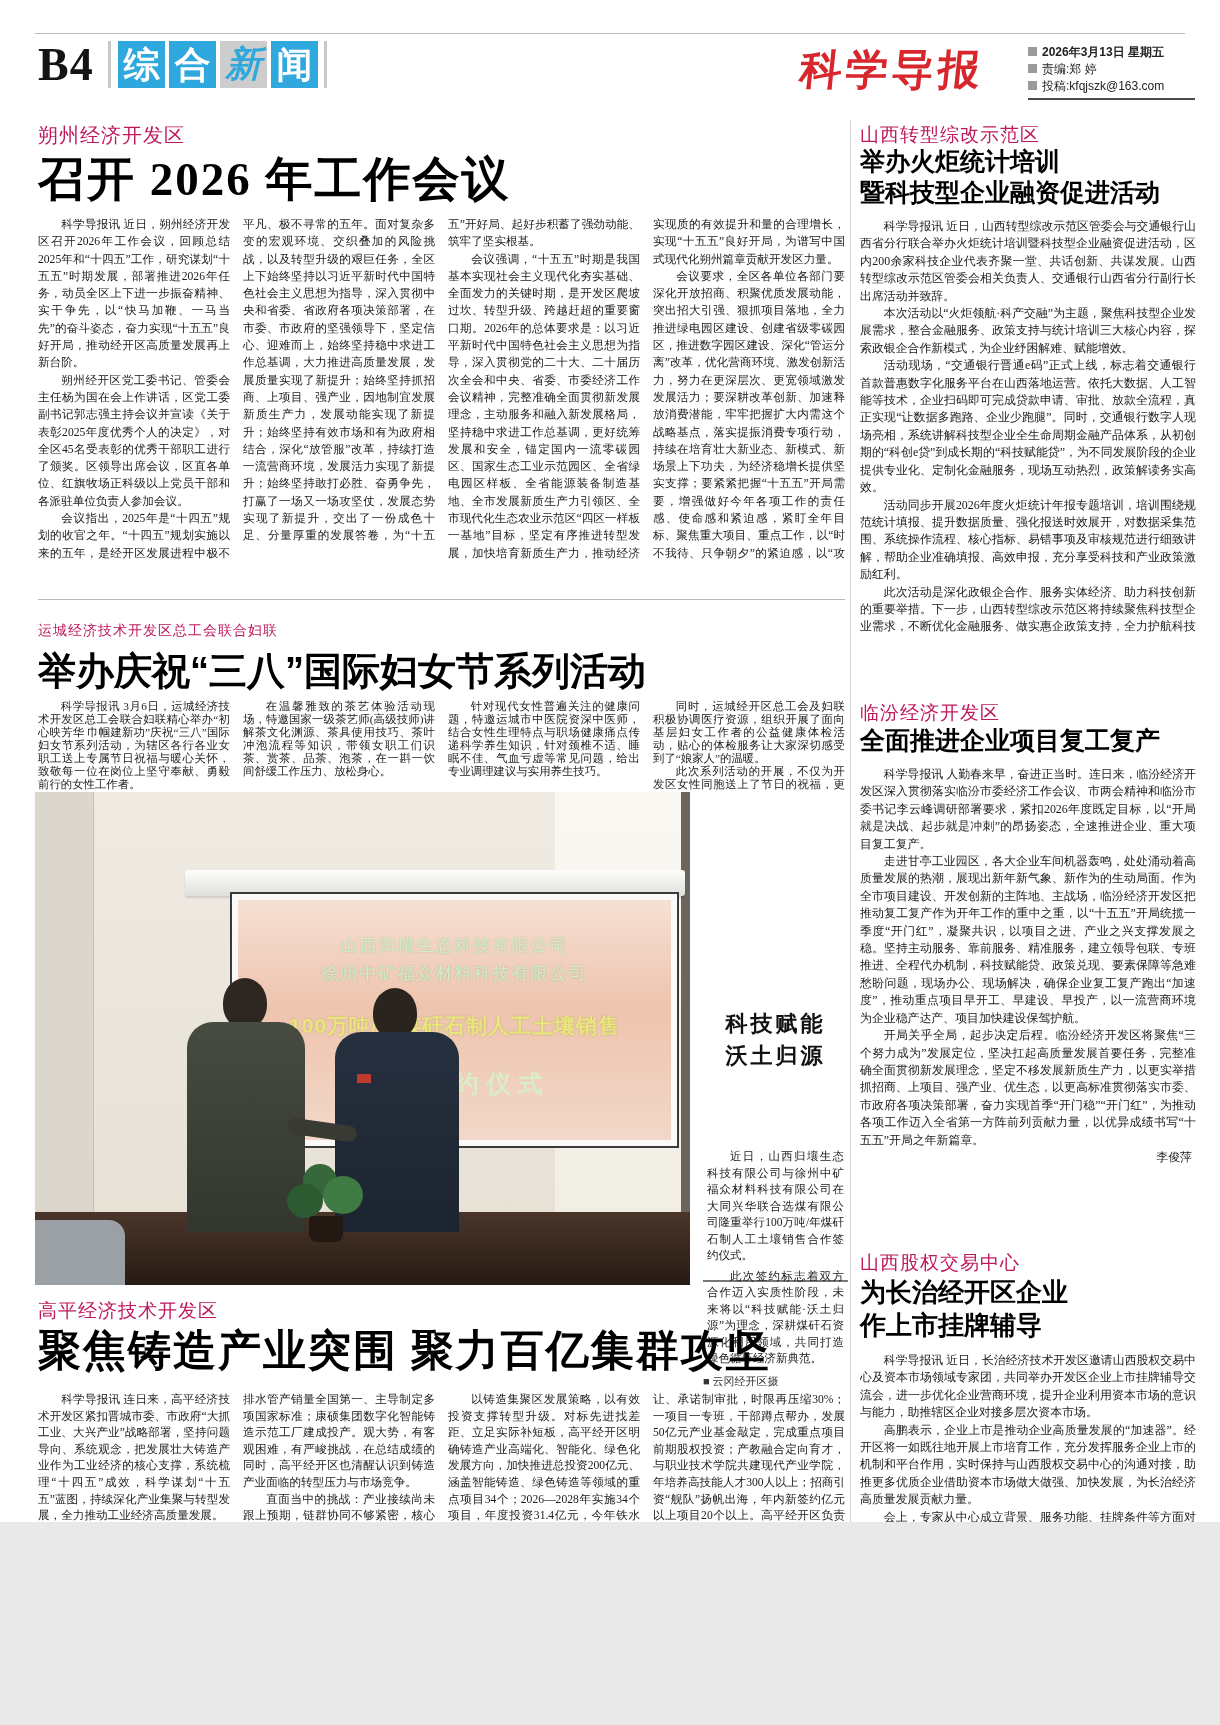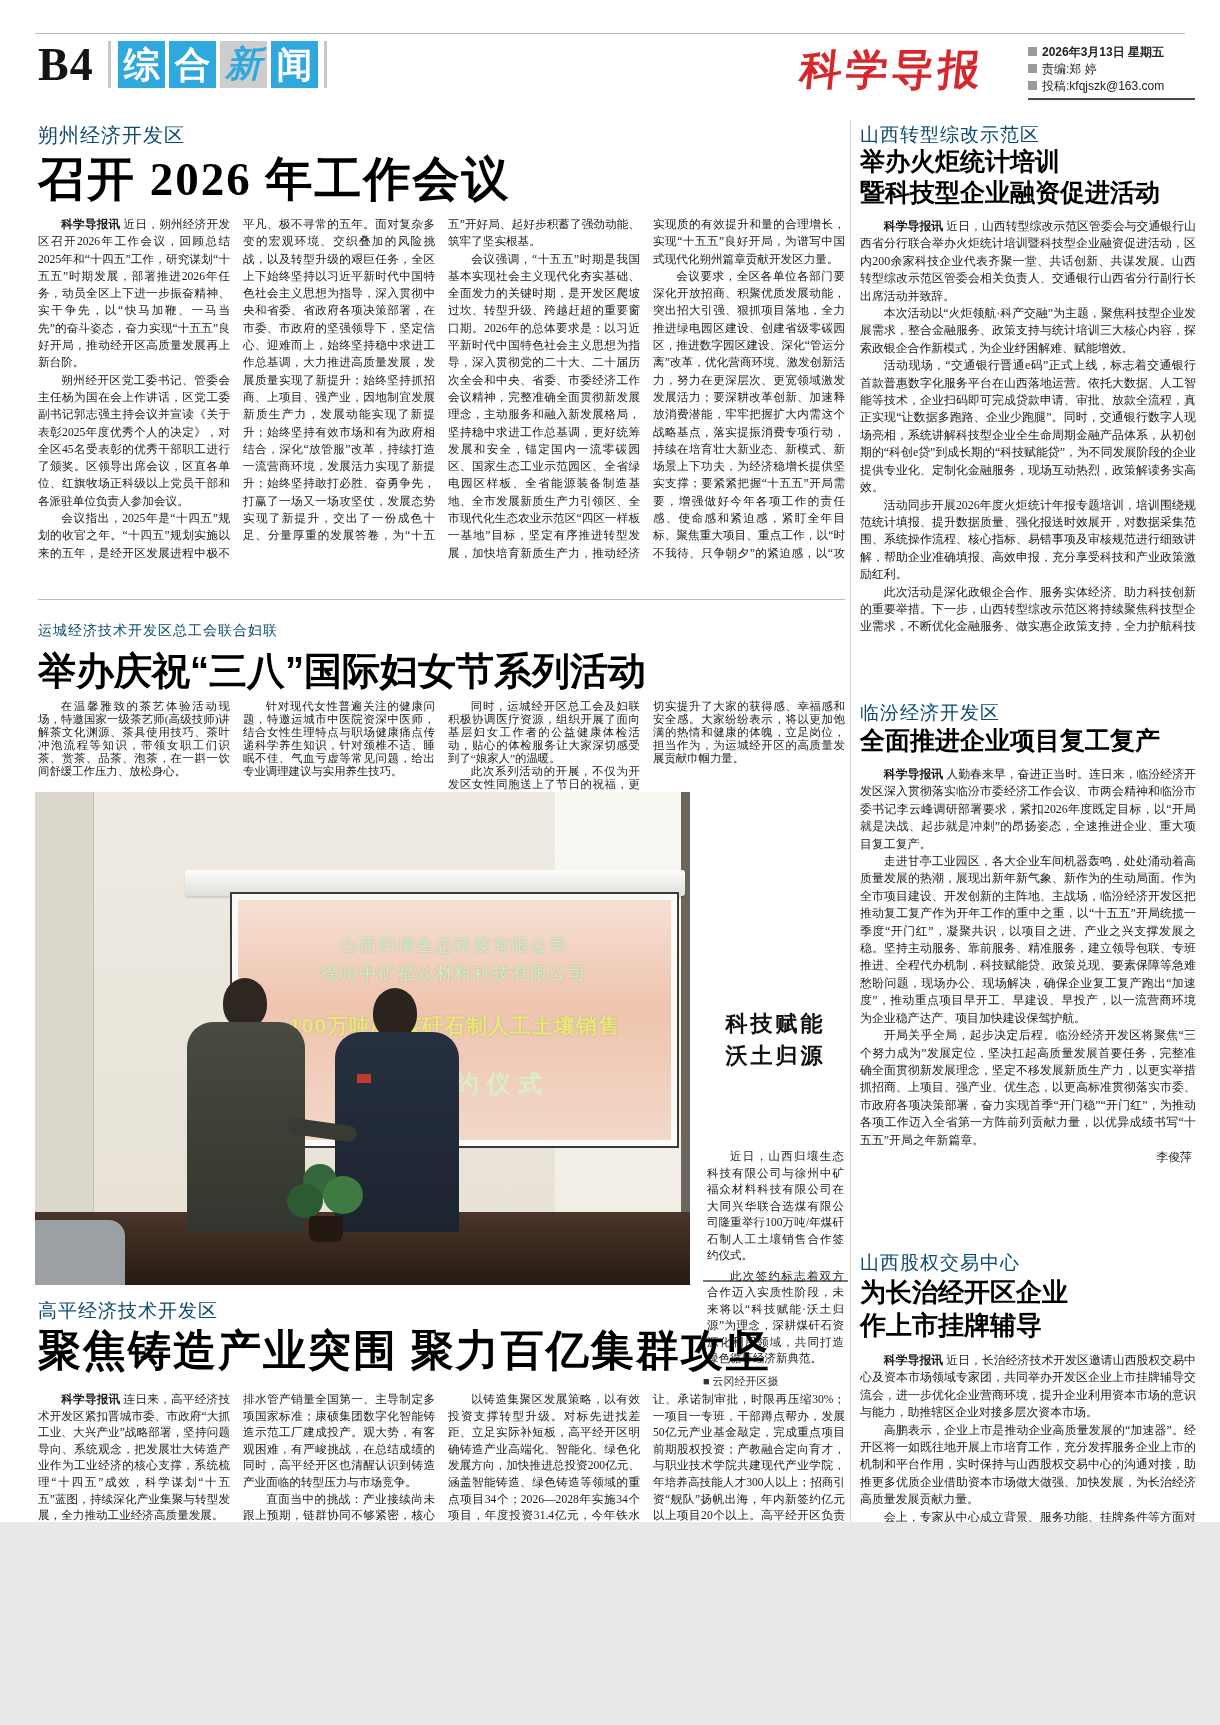--- a/index.html
+++ b/index.html
@@ -11,29 +11,29 @@
   
   .pageno{font-size:46px;font-weight:bold;letter-spacing:1px}
   .blk{width:47px;height:47px;display:inline-block;text-align:center;line-height:47px;
        font-size:36px;font-weight:bold;margin-right:4px;vertical-align:top}
   .blk.blue{background:#2fa8dd;color:#fff}
   .blk.gray{background:#cdcdcd;color:#2fa8dd;font-style:italic}
   .masthead{color:#d7262c;font-size:42px;font-weight:bold;transform:skewX(-6deg);letter-spacing:4px;white-space:nowrap}
   .inforow{font-size:12px;line-height:17px;color:#222;white-space:nowrap}
   .inforow .sq{display:inline-block;width:9px;height:9px;background:#9b9b9b;margin-right:5px}
   
-  .kicker{font-size:20px;color:#0c4a6e;letter-spacing:1px}
+  .kicker{font-size:20px;color:#be185d;letter-spacing:1px}
   .hl-serif{font-weight:bold;letter-spacing:2px;color:#000;margin:0;white-space:nowrap}
   .hl-sans{font-family:"Liberation Sans","DejaVu Sans",sans-serif;font-weight:bold;color:#000;margin:0;white-space:nowrap}
   .body{font-size:11.6px;line-height:17.3px;text-align:justify;overflow:hidden;color:#1a1a1a}
   .body p{margin:0;text-indent:2em}
   .cols4{column-count:4;column-gap:13px}
   .rbody{font-size:11.9px;line-height:17.4px;text-align:justify;overflow:hidden;color:#1a1a1a}
   .rbody p{margin:0;text-indent:2em}
-  .wire{font-weight:bold}
+  .wire{font-weight:normal}
   .author{text-align:right;font-weight:normal;padding-right:4px}
   
   .callout{font-family:Liberation Serif, serif;font-weight:bold;font-size:22px;
            line-height:32px;text-align:center;letter-spacing:3px;color:#111}
   .caption{font-size:11.5px;line-height:16.5px;text-align:justify;color:#1a1a1a}
   .caption p{margin:4px;text-indent:2em}
   .credit{font-size:11px;text-align:left;color:#333;margin-top:6px}
   
   .photo{position:absolute;overflow:hidden;background:linear-gradient(#efebe3,#e6e0d4)}
 </style>
@@ -72,20 +72,21 @@
     <p>会议强调，“十五五”时期是我国基本实现社会主义现代化夯实基础、全面发力的关键时期，是开发区爬坡过坎、转型升级、跨越赶超的重要窗口期。2026年的总体要求是：以习近平新时代中国特色社会主义思想为指导，深入贯彻党的二十大、二十届历次全会和中央、省委、市委经济工作会议精神，完整准确全面贯彻新发展理念，主动服务和融入新发展格局，坚持稳中求进工作总基调，更好统筹发展和安全，锚定国内一流零碳园区、国家生态工业示范园区、全省绿电园区样板、全省能源装备制造基地、全市发展新质生产力引领区、全市现代化生态农业示范区“四区一样板一基地”目标，坚定有序推进转型发展，加快培育新质生产力，推动经济实现质的有效提升和量的合理增长，实现“十五五”良好开局，为谱写中国式现代化朔州篇章贡献开发区力量。</p>
     <p>会议要求，全区各单位各部门要深化开放招商、积聚优质发展动能，突出招大引强、狠抓项目落地，全力推进绿电园区建设、创建省级零碳园区，推进数字园区建设、深化“管运分离”改革，优化营商环境、激发创新活力，努力在更深层次、更宽领域激发发展活力；要深耕改革创新、加速释放消费潜能，牢牢把握扩大内需这个战略基点，落实提振消费专项行动，持续在培育壮大新业态、新模式、新场景上下功夫，为经济稳增长提供坚实支撑；要紧紧把握“十五五”开局需要，增强做好今年各项工作的责任感、使命感和紧迫感，紧盯全年目标、聚焦重大项目、重点工作，以“时不我待、只争朝夕”的紧迫感，以“攻坚克难、敢打必胜”的使命感，奋力推动“十五五”开好局、起好步，在建设“两个开发”、突出“两个抓手”、构建“两个体系”中走在前、作表率，为谱写中国式现代化朔州篇章而努力奋斗！</p>
 
   </div>
 
   <div class="rule" style="left:38px;top:599px;width:807px;height:1px"></div>
 
   <div class="abs kicker" style="left:38px;top:622px;font-size:14px">运城经济技术开发区总工会联合妇联</div>
   <h2 class="abs hl-sans" style="left:38px;top:646px;font-size:38px">举办庆祝“三八”国际妇女节系列活动</h2>
   <div class="abs body cols4" style="left:38px;top:700px;width:807px;height:91px;line-height:13px;font-size:11.4px">
+    <p><b class="wire">科学导报讯</b><span> 3月6日，运城经济技术开发区总工会联合妇联精心举办“初心映芳华 巾帼建新功”庆祝“三八”国际妇女节系列活动，为辖区各行各业女职工送上专属节日祝福与暖心关怀，致敬每一位在岗位上坚守奉献、勇毅前行的女性工作者。</span></p>
     <p>在温馨雅致的茶艺体验活动现场，特邀国家一级茶艺师(高级技师)讲解茶文化渊源、茶具使用技巧、茶叶冲泡流程等知识，带领女职工们识茶、赏茶、品茶、泡茶，在一斟一饮间舒缓工作压力、放松身心。</p>
     <p>针对现代女性普遍关注的健康问题，特邀运城市中医院资深中医师，结合女性生理特点与职场健康痛点传递科学养生知识，针对颈椎不适、睡眠不佳、气血亏虚等常见问题，给出专业调理建议与实用养生技巧。</p>
     <p>同时，运城经开区总工会及妇联积极协调医疗资源，组织开展了面向基层妇女工作者的公益健康体检活动，贴心的体检服务让大家深切感受到了“娘家人”的温暖。</p>
     <p>此次系列活动的开展，不仅为开发区女性同胞送上了节日的祝福，更切实提升了大家的获得感、幸福感和安全感。大家纷纷表示，将以更加饱满的热情和健康的体魄，立足岗位，担当作为，为运城经开区的高质量发展贡献巾帼力量。</p>
 
   </div>
 
   <div class="photo" style="left:35px;top:792px;width:655px;height:493px">
 
     <div class="abs" style="left:0;top:0;width:58px;height:493px;background:#dcd7cd;border-right:1px solid #c6c0b4"></div>

